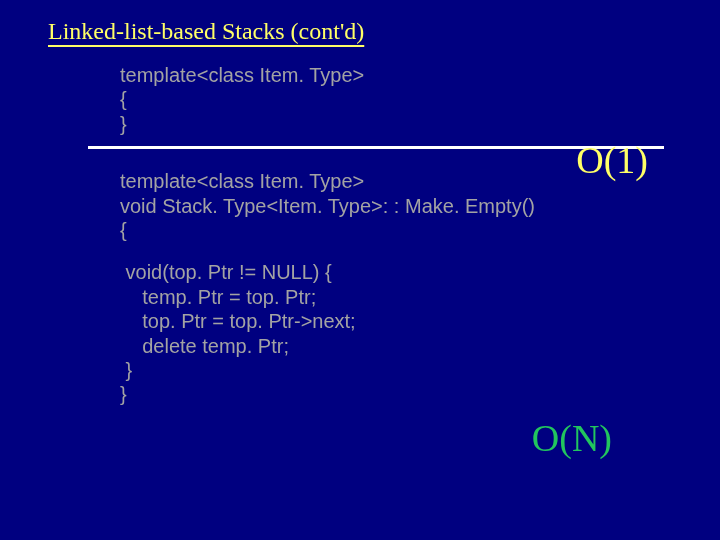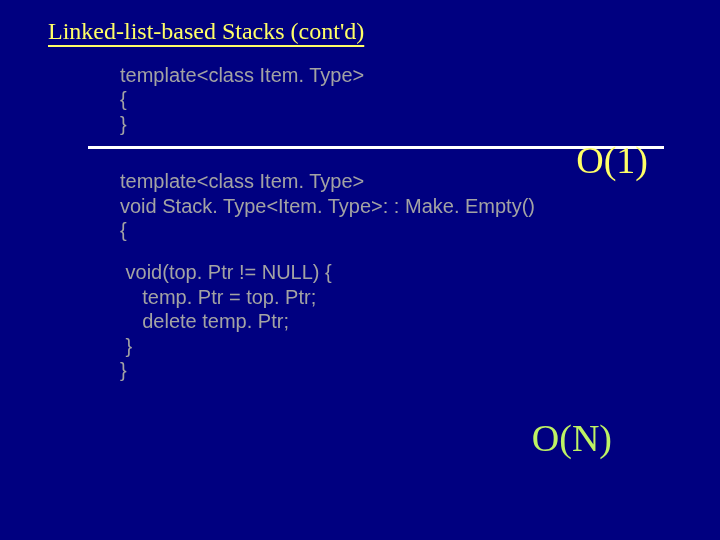--- a/index.html
+++ b/index.html
@@ -38,21 +38,21 @@
     right: 72px;
     color: #ffff66;
     font-family: "Times New Roman", serif;
     font-size: 38px;
     font-weight: normal;
   }
   .complexity2 {
     position: absolute;
     top: 416px;
     right: 108px;
-    color: #bef264;
+    color: #22c55e;
     font-family: "Times New Roman", serif;
     font-size: 38px;
     font-weight: normal;
   }
   .spacer { height: 18px; }
 </style>
 </head>
 <body>
 
 <div class="title">Linked-list-based Stacks (cont'd)</div>
@@ -67,18 +67,19 @@
 
 <hr class="divider">
 
 <div class="content">
   <div class="code-line">template&lt;class Item. Type&gt;</div>
   <div class="code-line">void Stack. Type&lt;Item. Type&gt;: : Make. Empty()</div>
   <div class="code-line">{</div>
   <div class="spacer"></div>
   <div class="code-line"> void(top. Ptr != NULL) {</div>
   <div class="code-line">    temp. Ptr = top. Ptr;</div>
+  <div class="code-line">    top. Ptr = top. Ptr-&gt;next;</div>
   <div class="code-line">    delete temp. Ptr;</div>
   <div class="code-line"> }</div>
   <div class="code-line">}</div>
 </div>
 
 <div class="complexity2">O(N)</div>
 
 </body></html>

